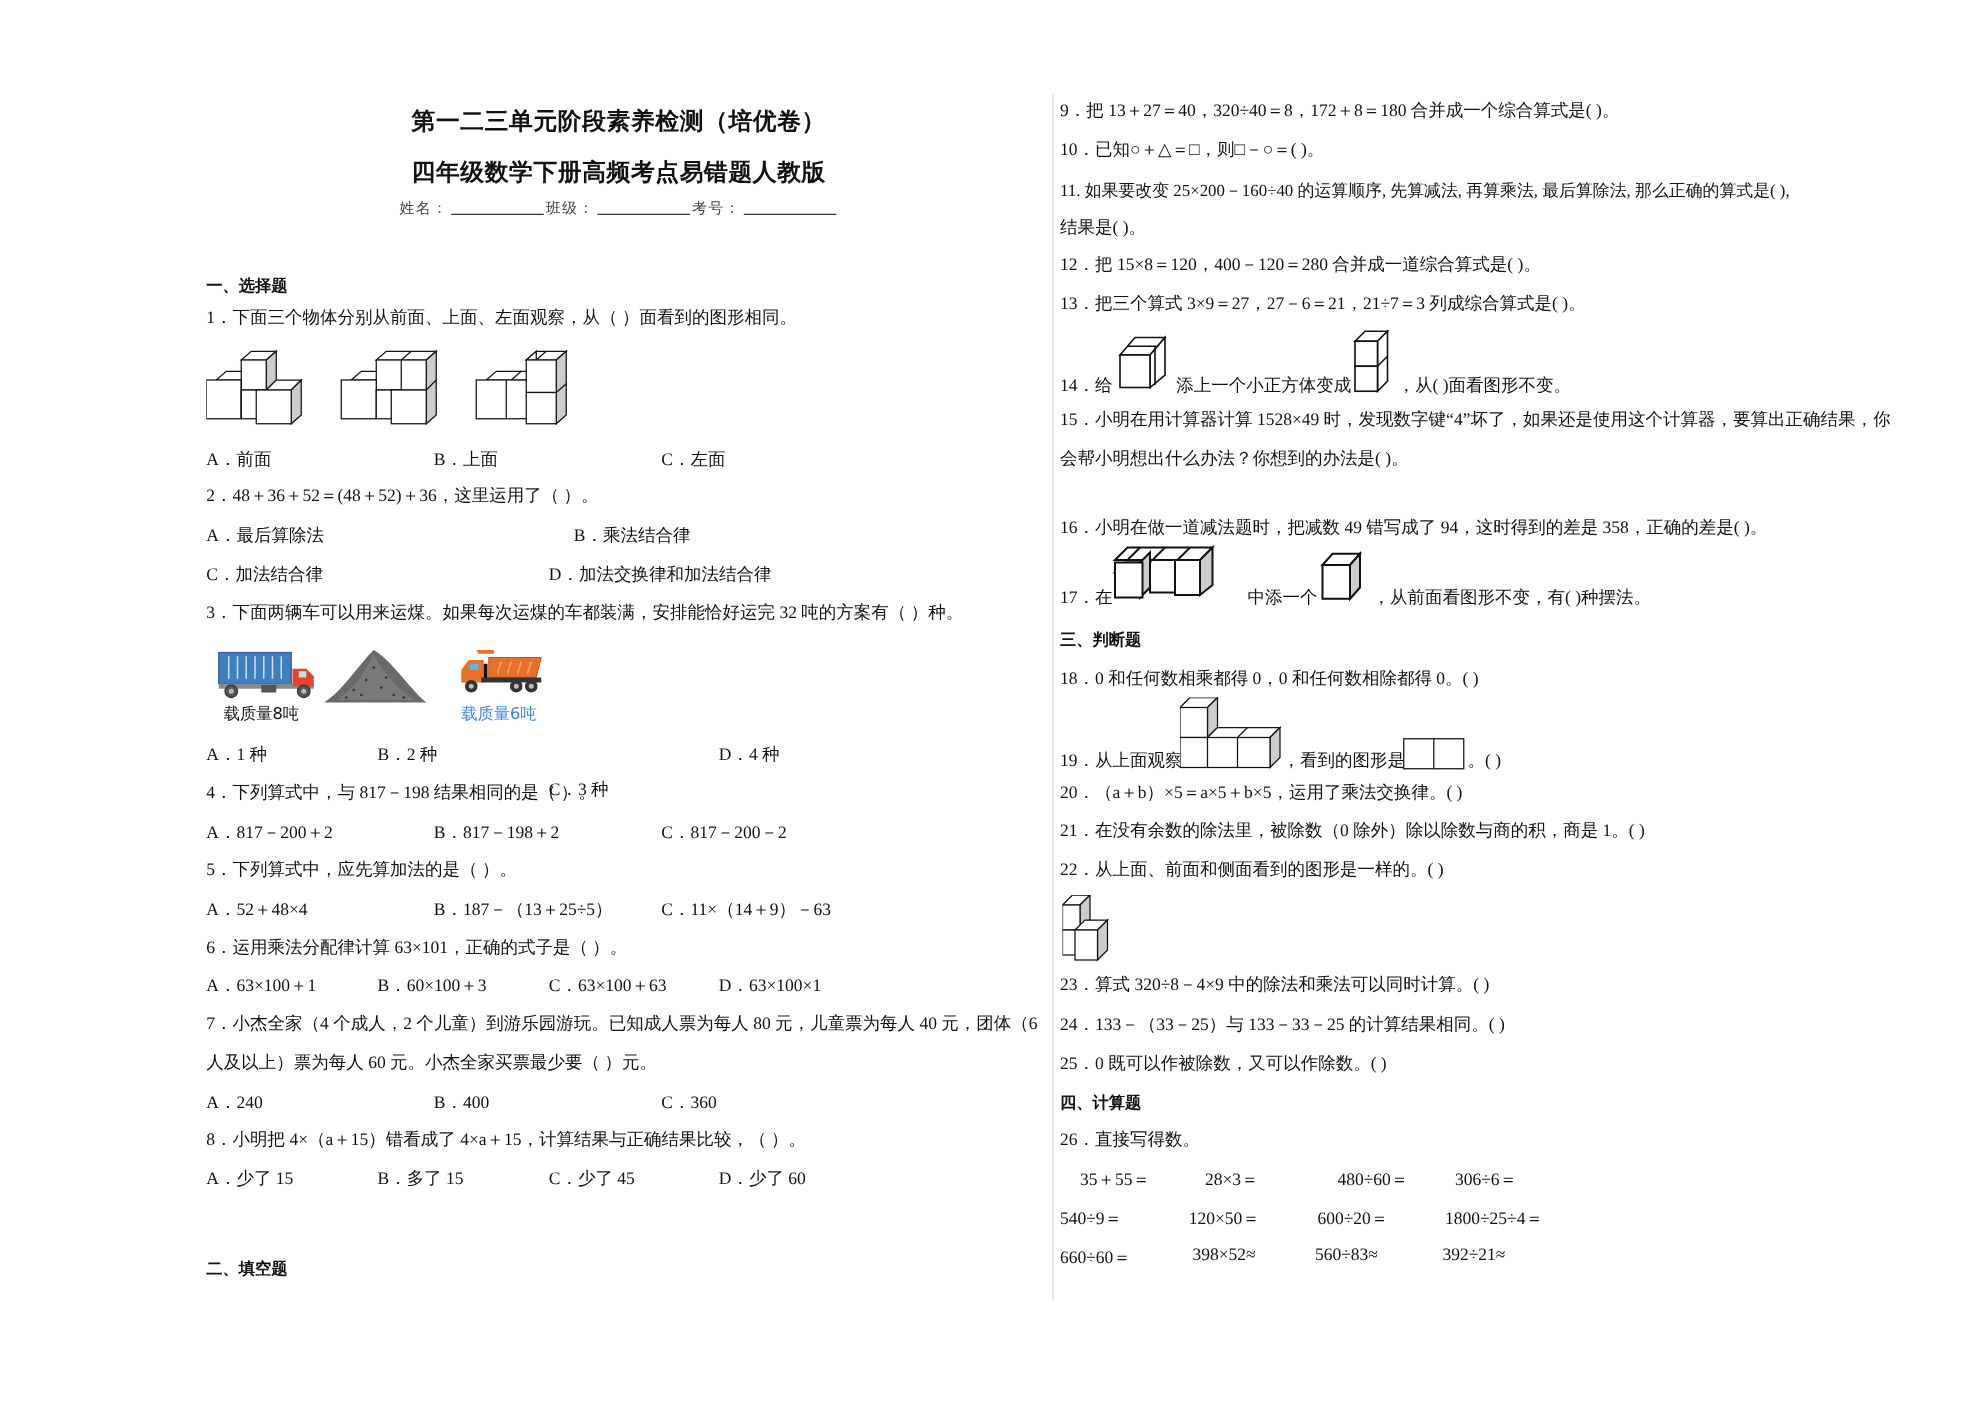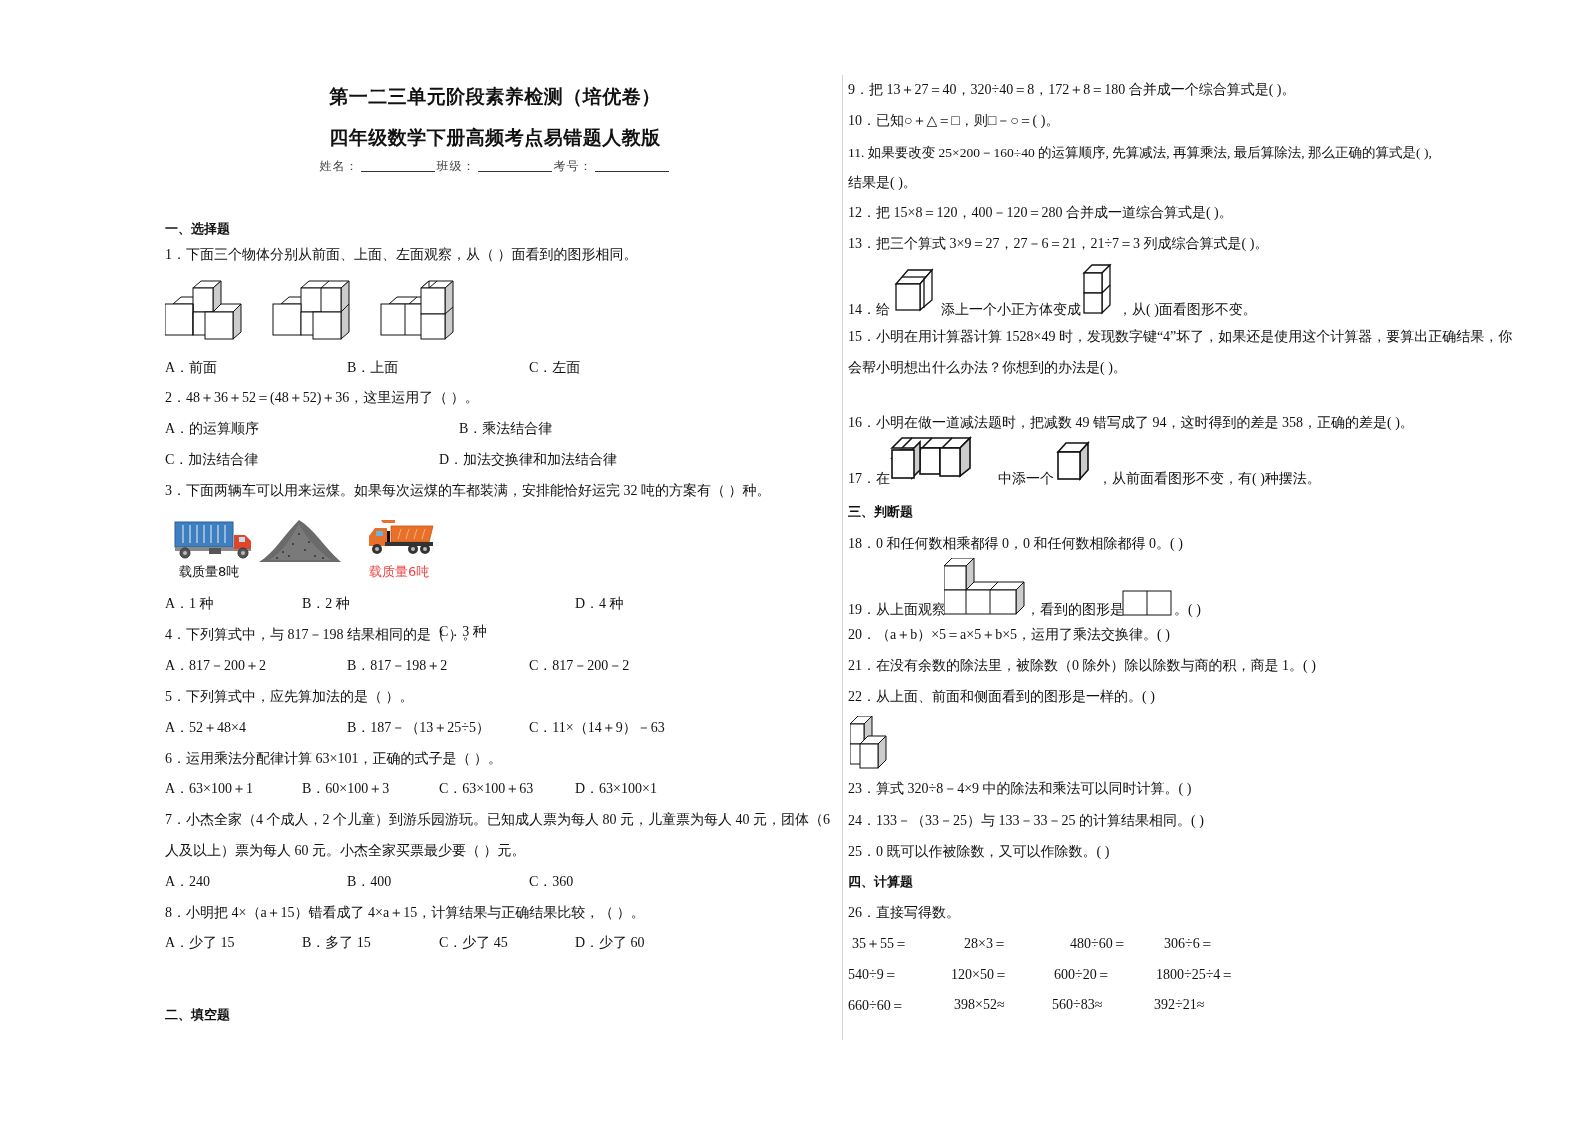--- a/index.html
+++ b/index.html
@@ -76,21 +76,21 @@
         <line x1="64" y1="37" x2="72" y2="30"></line>
       </g>
     </g>
   </svg>
 
   <div class="opt" style="top:359px;left:0px;">A．前面</div>
   <div class="opt" style="top:359px;left:182px;">B．上面</div>
   <div class="opt" style="top:359px;left:364px;">C．左面</div>
 
   <div class="line" style="top:389px;">2．48＋36＋52＝(48＋52)＋36，这里运用了（    ）。</div>
-  <div class="opt" style="top:420px;left:0px;">A．的运算顺序</div>
+  <div class="opt" style="top:420px;left:0px;">A．最后算除法</div>
   <div class="opt" style="top:420px;left:274px;margin-left:20px;">B．乘法结合律</div>
   <div class="opt" style="top:451px;left:0px;">C．加法结合律</div>
   <div class="opt" style="top:451px;left:274px;">D．加法交换律和加法结合律</div>
 
   <div class="line" style="top:482px;">3．下面两辆车可以用来运煤。如果每次运煤的车都装满，安排能恰好运完 32 吨的方案有（    ）种。</div>
 
   <svg class="fig" style="left:8px;top:514px;" width="270" height="52" viewBox="0 0 270 52">
 
     <rect x="2" y="8" width="58" height="25" fill="#3f7fc0" stroke="#2d5f95" stroke-width="1"></rect>
     <g stroke="#cfe0f2" stroke-width="1.2">
@@ -140,21 +140,21 @@
       <rect x="18" y="28" width="48" height="4" fill="#333"></rect>
       <circle cx="10" cy="35" r="5" fill="#333"></circle>
         <circle cx="10" cy="35" r="2" fill="#bbb"></circle>
       <circle cx="46" cy="35" r="5" fill="#333"></circle>
         <circle cx="46" cy="35" r="2" fill="#bbb"></circle>
       <circle cx="58" cy="35" r="5" fill="#333"></circle>
         <circle cx="58" cy="35" r="2" fill="#bbb"></circle>
     </g>
   </svg>
   <div class="line" style="top:563px;left:14px;font-family:'DejaVu Sans',sans-serif;font-size:13px;">载质量8吨</div>
-  <div class="line" style="top:563px;left:204px;font-family:'DejaVu Sans',sans-serif;font-size:13px;color:#ef4444;">载质量6吨</div>
+  <div class="line" style="top:563px;left:204px;font-family:'DejaVu Sans',sans-serif;font-size:13px;color:#3b82f6;">载质量6吨</div>
 
   <div class="opt" style="top:595px;left:0px;">A．1 种</div>
   <div class="opt" style="top:595px;left:137px;">B．2 种</div>
   <div class="opt" style="top:595px;left:274px;margin-top:28px;">C．3 种</div>
   <div class="opt" style="top:595px;left:410px;">D．4 种</div>
 
   <div class="line" style="top:626px;">4．下列算式中，与 817－198 结果相同的是（    ）。</div>
   <div class="opt" style="top:657px;left:0px;">A．817－200＋2</div>
   <div class="opt" style="top:657px;left:182px;">B．817－198＋2</div>
   <div class="opt" style="top:657px;left:364px;">C．817－200－2</div>
@@ -284,21 +284,21 @@
       <rect x="10" y="28" width="18" height="24"></rect>
     </g>
   </svg>
   <div class="line" style="top:780px;">23．算式 320÷8－4×9 中的除法和乘法可以同时计算。(               )</div>
   <div class="line" style="top:812px;">24．133－（33－25）与 133－33－25 的计算结果相同。(               )</div>
   <div class="line" style="top:843px;">25．0 既可以作被除数，又可以作除数。(               )</div>
 
   <div class="section" style="top:873px;">四、计算题</div>
   <div class="line" style="top:904px;">26．直接写得数。</div>
 
-  <div class="calc" style="top:935px;left:4px;text-align:center;">35＋55＝</div>
+  <div class="calc" style="top:935px;left:16px;text-align:center;">35＋55＝</div>
   <div class="calc" style="top:935px;left:116px;">28×3＝</div>
   <div class="calc" style="top:935px;left:222px;">480÷60＝</div>
   <div class="calc" style="top:935px;left:316px;">306÷6＝</div>
 
   <div class="calc" style="top:966px;left:0px;">540÷9＝</div>
   <div class="calc" style="top:966px;left:103px;">120×50＝</div>
   <div class="calc" style="top:966px;left:206px;">600÷20＝</div>
   <div class="calc" style="top:966px;left:308px;text-align:right;">1800÷25÷4＝</div>
 
   <div class="calc" style="top:997px;left:0px;">660÷60＝</div>

